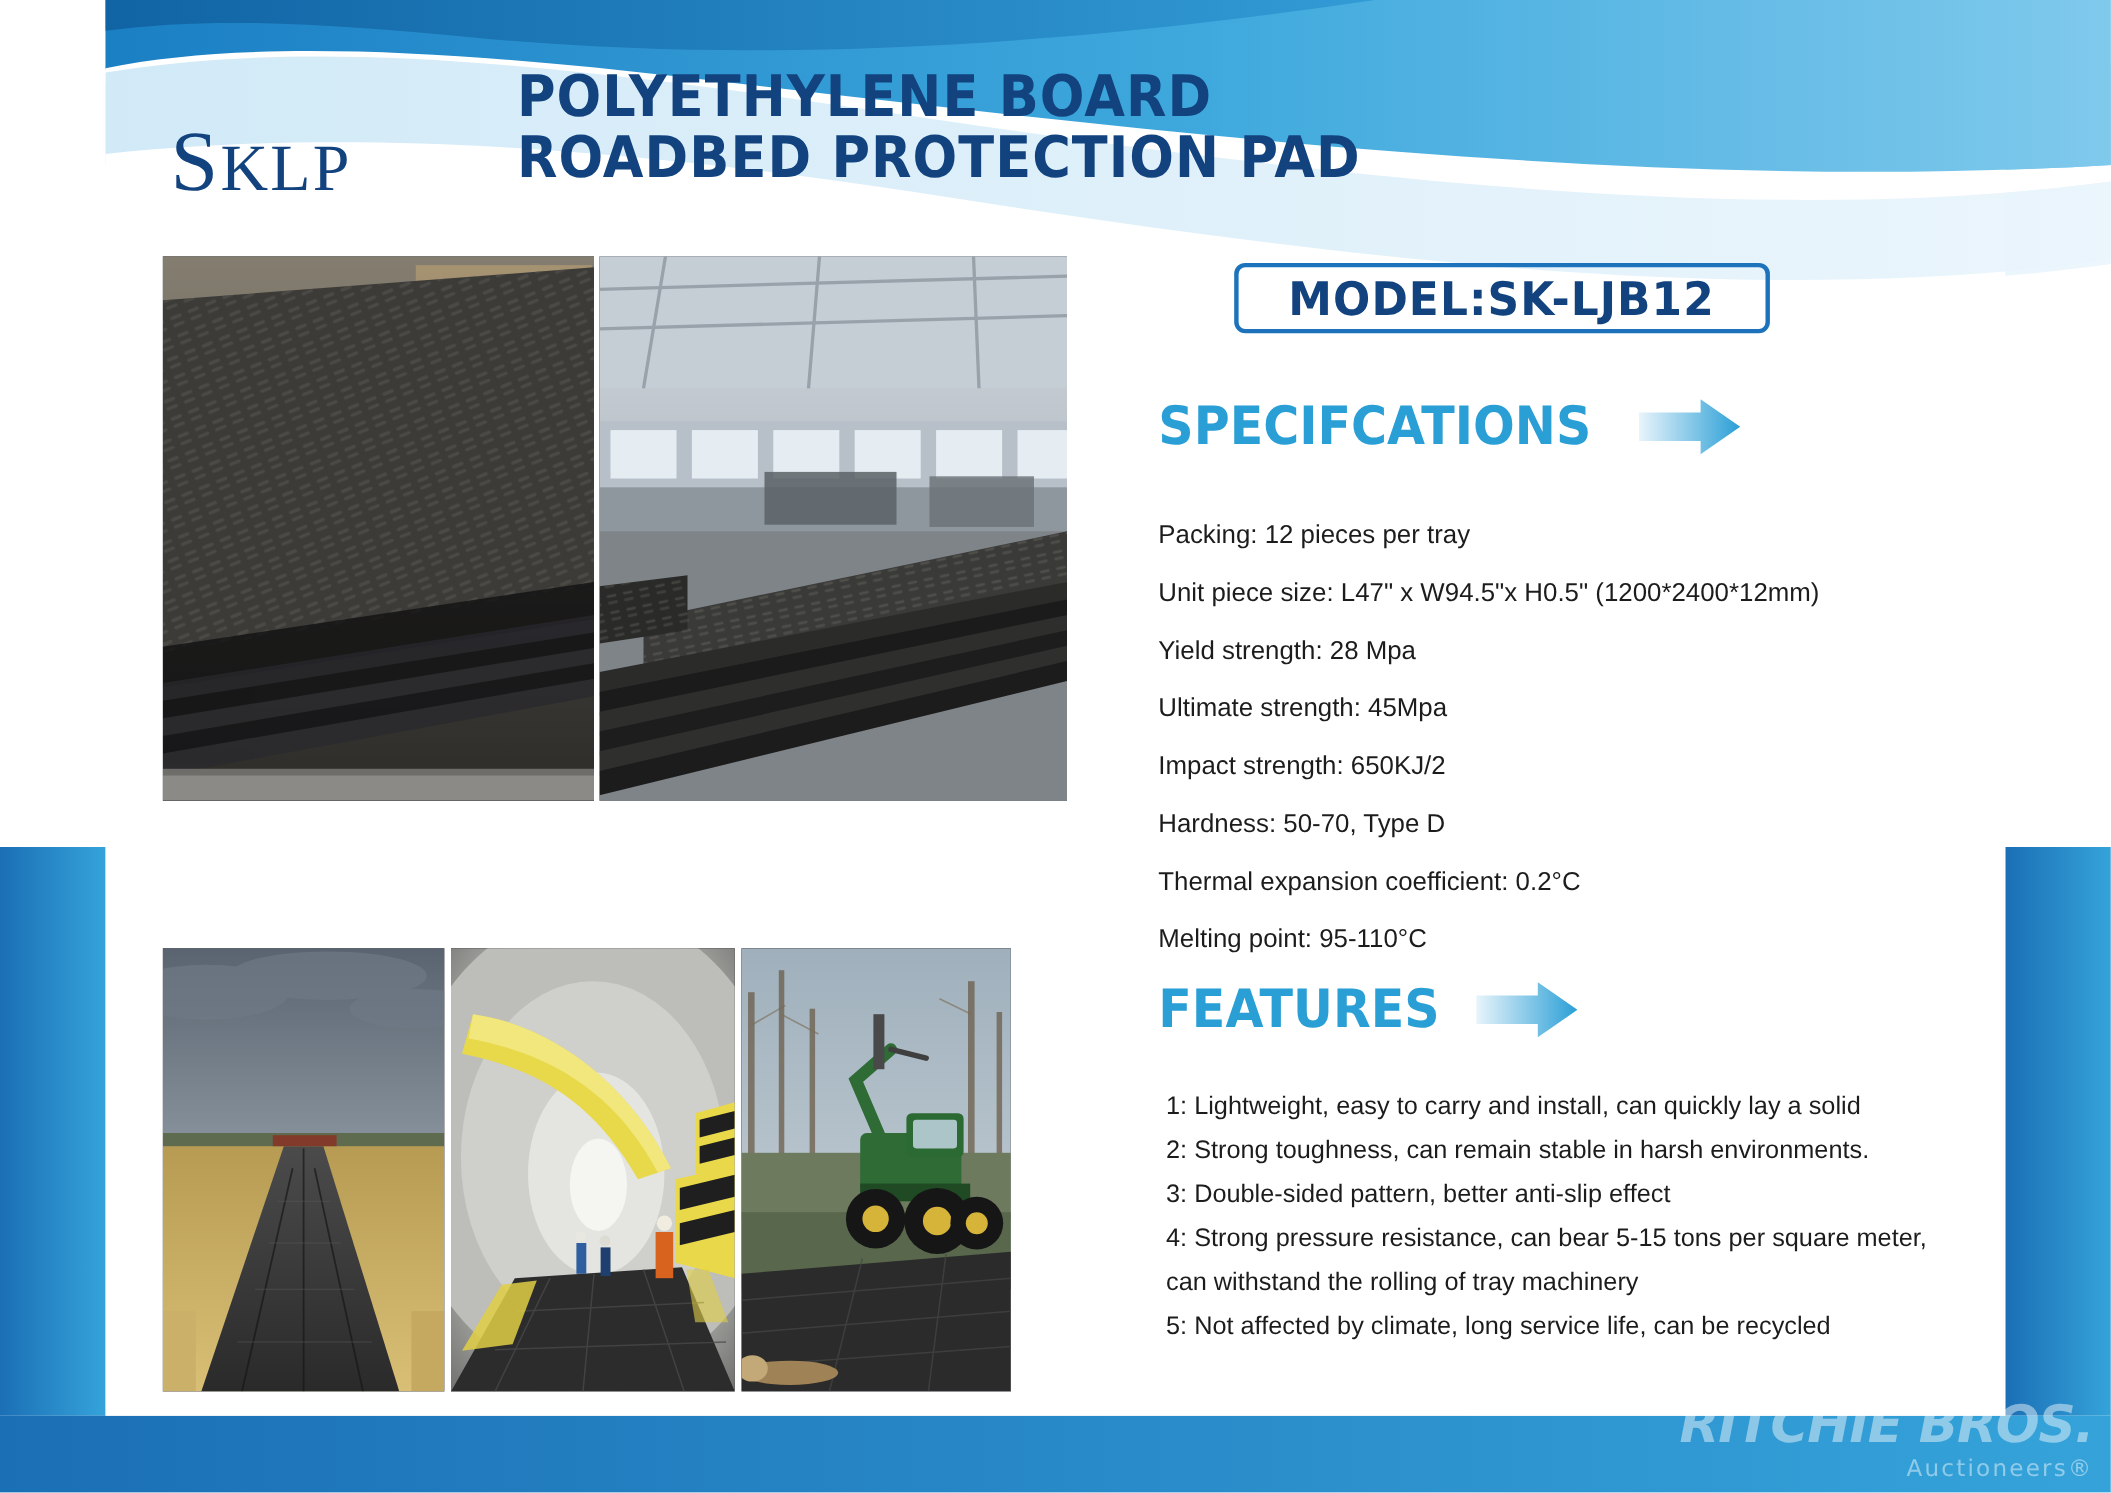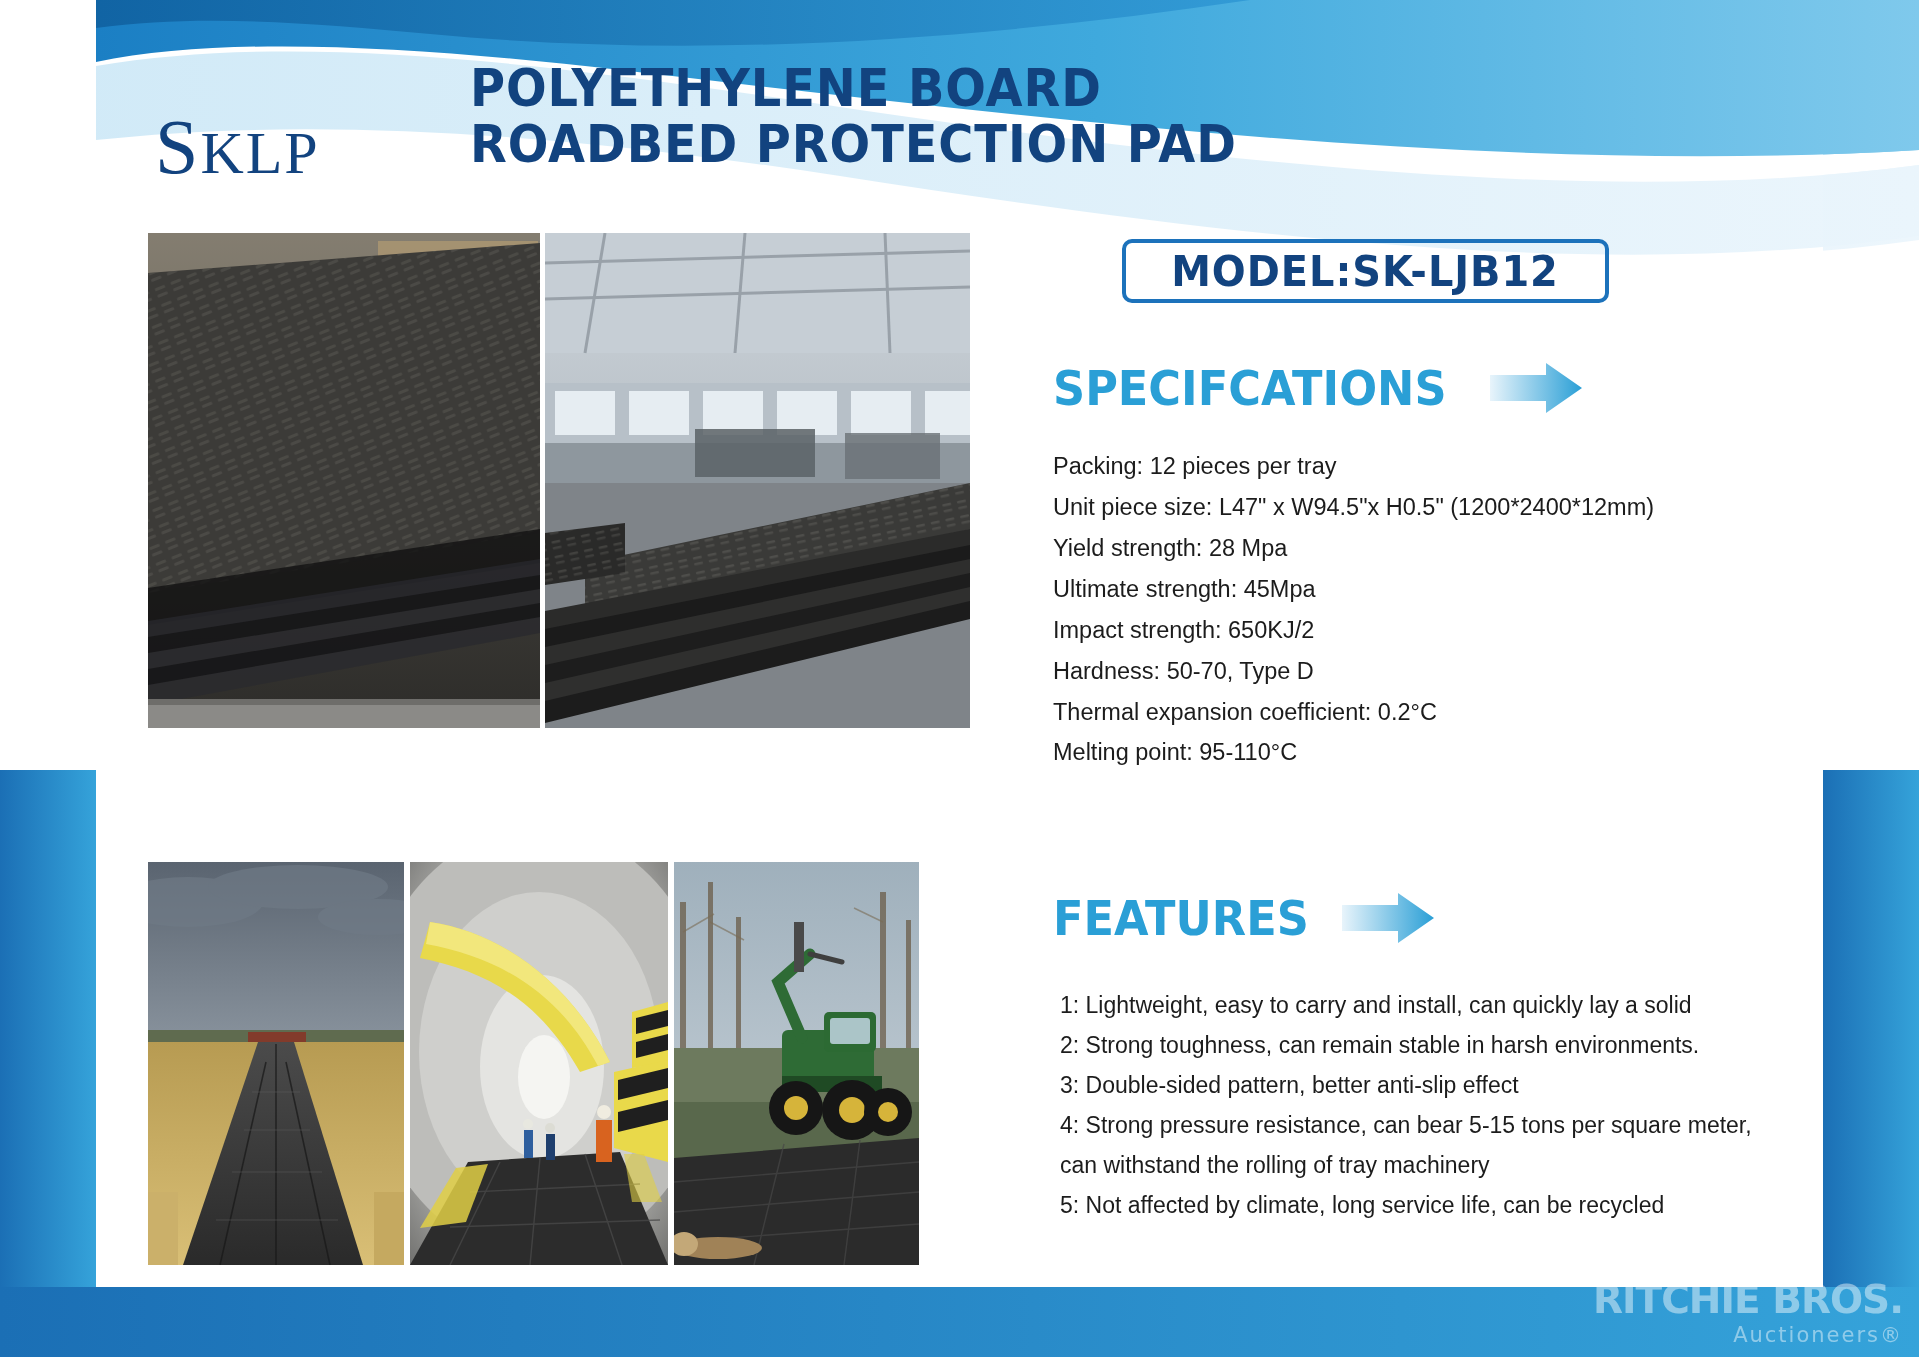--- a/index.html
+++ b/index.html
@@ -139,21 +139,21 @@
 
   .spec-list {
     position: absolute;
     left: 1053px;
     top: 450px;
     width: 790px;
     font-size: 23.5px;
     line-height: 1.38;
     color: #1c1c1c;
   }
-  .spec-list div { margin-bottom: 8.5px; white-space: nowrap; }
+  .spec-list div { margin-bottom: 8.5px; white-space: nowrap; margin-top: 20px; }
 
   .feat-list {
     position: absolute;
     left: 1060px;
     top: 988px;
     width: 800px;
     font-size: 23px;
     line-height: 1.48;
     color: #1c1c1c;
   }
@@ -163,24 +163,25 @@
   .watermark {
     position: absolute;
     right: 16px;
     bottom: 10px;
     text-align: right;
     color: rgba(255,255,255,0.45);
     font-family: "DejaVu Sans", sans-serif;
     pointer-events: none;
   }
   .watermark .wm-main {
-    font-size: 39px;
+    font-size: 47px;
     font-weight: bold;
     letter-spacing: -1px;
     line-height: 1;
+    font-style: italic;
   }
   .watermark .wm-sub {
     font-size: 21px;
     letter-spacing: 2px;
     margin-top: 4px;
   }
 </style>
 </head>
 <body>
 

